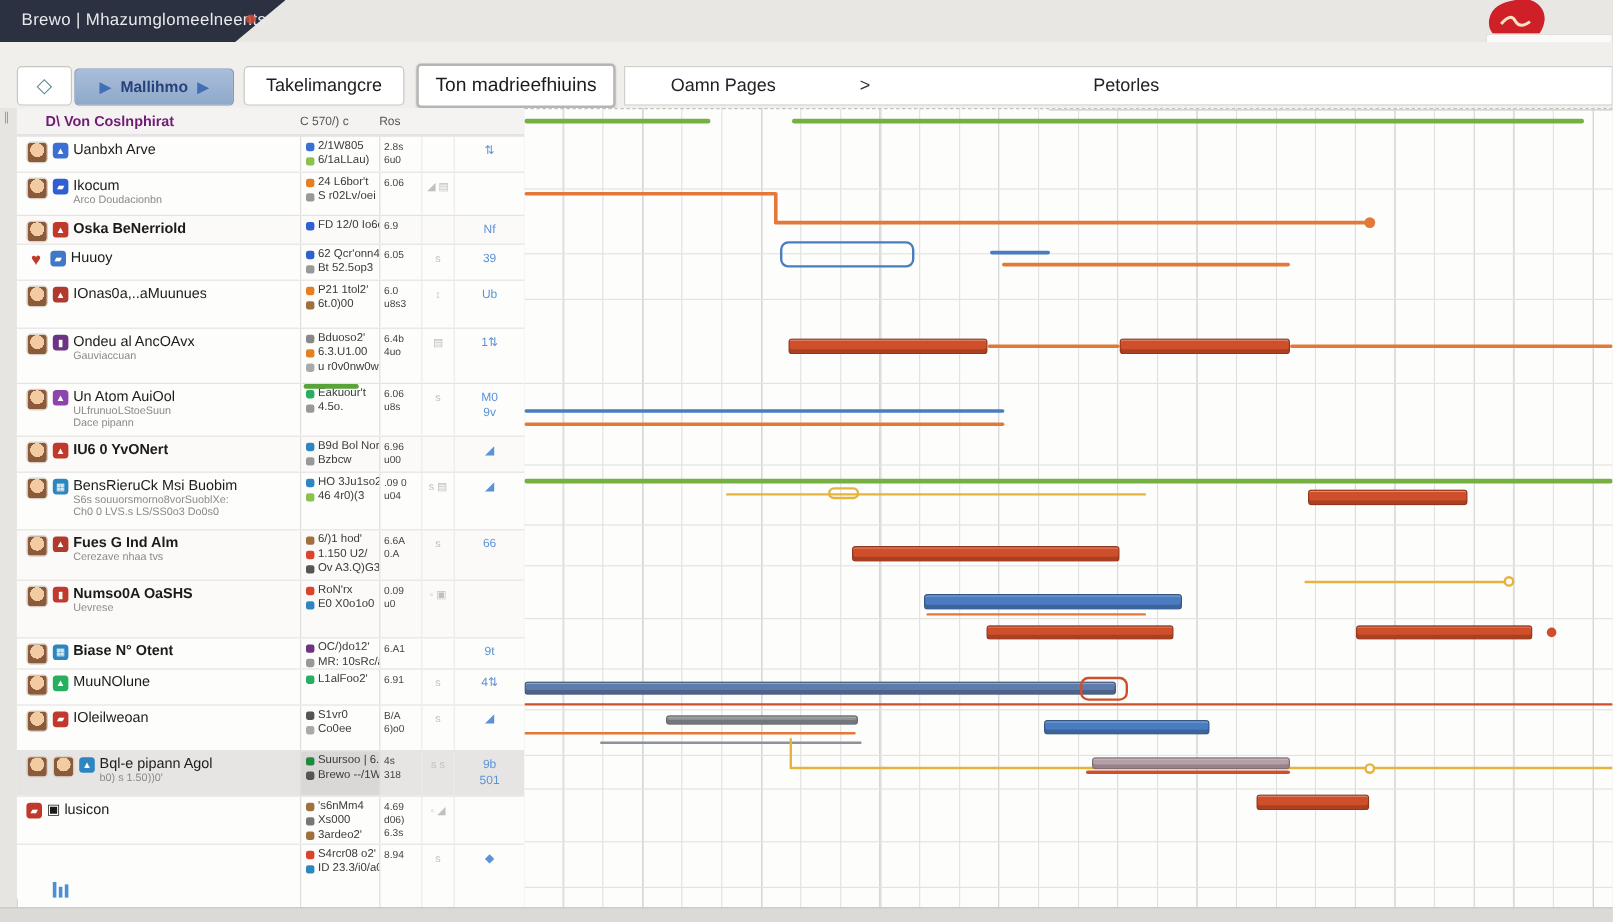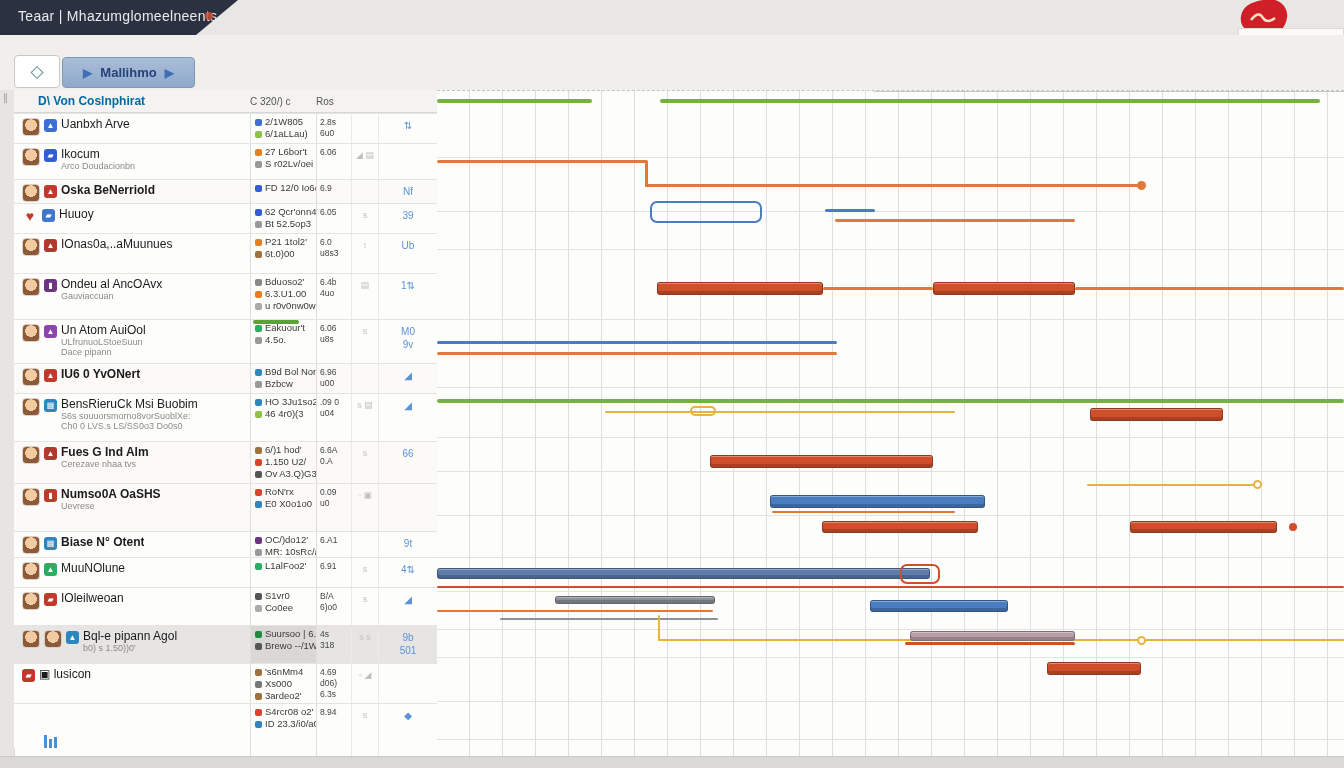--- a/index.html
+++ b/index.html
@@ -33,21 +33,21 @@
   .pg-right{position:absolute;left:390px;}
   
   .main{position:absolute;left:0;top:90px;width:1344px;height:666px;background:#fff;}
   .gutter{position:absolute;left:0;top:0;width:14px;height:666px;background:#e7e5e2;border-right:1px solid #d8d6d3;}
   .grip{position:absolute;left:3px;top:2px;color:#9a9894;font-size:10px;}
   
   .lpanel{position:absolute;left:14px;top:0;width:423px;height:666px;background:#fdfdfc;
           border-right:1px solid #c6c4c2;border-radius:0 0 0 10px;overflow:hidden;}
   .lp-header{height:22px;background:#f4f3f1;border-bottom:1px solid #d9d7d4;display:grid;
              grid-template-columns:236px 66px 35px 86px;align-items:center;font-size:12px;}
-  .lp-h1{font-weight:bold;padding-left:24px;color:#0369a1;white-space:nowrap;}
+  .lp-h1{font-weight:bold;padding-left:24px;color:#701a75;white-space:nowrap;}
   .lp-h2,.lp-h3{color:#555;font-size:10px;white-space:nowrap;}
   .task-row{display:grid;grid-template-columns:236px 66px 35px 27px 59px;border-top:1px solid #e6e4e2;
             box-sizing:border-box;overflow:hidden;}
   .task-row.grp{background:#fbfaf9;}
   .task-row.sel{background:#e6e5e4;}
   .c-main{display:flex;align-items:flex-start;padding:3px 0 0 8px;gap:4px;overflow:hidden;}
   .avatar{flex:none;width:16px;height:16px;border-radius:4px;margin-top:1px;
           background:radial-gradient(circle at 50% 38%,#f2cba2 45%,#8a5a3b 46%);border:1px solid #d9cfc4;}
   .avatar.heart{background:none;border:none;color:#c0392b;font-size:14px;line-height:16px;text-align:center;}
   .ticon{flex:none;width:13px;height:13px;border-radius:3px;margin-top:2px;color:#fff;font-size:8px;
@@ -90,50 +90,61 @@
   .watermark{position:absolute;right:22px;bottom:14px;background:rgba(190,190,190,.45);color:rgba(255,255,255,.92);
              font-size:34px;padding:8px 28px;border-radius:44px;letter-spacing:2px;}
 </style>
 </head>
 <body>
 
 <div class="app">
 
   <div class="topbar">
     <div class="apptab"></div>
-    <div class="apptitle">Teaar | Mhazumglomeelneents</div>
+    <div class="apptitle">Brewo | Mhazumglomeelneents</div>
     <div class="title-dot"></div>
     <div class="tr-icons">🏛︎ ⁄</div>
     <svg class="logo-blob" viewBox="0 0 52 42">
       <path d="M26 2 C40 -2 52 8 50 20 C48 32 38 40 26 38 C12 36 2 30 4 18 C6 8 14 4 26 2 Z" fill="#cf2027"></path>
       <path d="M14 22 q8 -10 12 -2 q4 6 12 0" stroke="#f4e2c4" stroke-width="2.5" fill="none"></path>
     </svg>
     <div class="mini-note">Vw vasthnce an7 us1 s</div>
   </div>
 
   <div class="toolbar">
     <div class="tb-btn btn-ico">
       <span>◇</span>
     </div>
     <div class="tb-btn btn-mall">
       <span class="arr">▶</span>
       <span>Mallihmo</span>
       <span class="arr">▶</span>
     </div>
+    <div class="tb-btn btn-take">
+      <span>Takelimangcre</span>
+    </div>
+    <div class="tb-btn btn-ton">
+      <span>Ton madrieefhiuins</span>
+    </div>
+    <div class="panel-pages">
+      <span class="pg-label">Oamn Pages</span>
+      <span class="pg-caret">&gt;</span>
+      <span class="pg-right">Petorles</span>
+    </div>
   </div>
 
   <div class="main">
     <div class="gutter">
       <div class="grip">∥</div>
     </div>
 
     <div class="lpanel">
       <div class="lp-header">
         <div class="lp-h1">D\  Von Coslnphirat</div>
-        <div class="lp-h2">C 320/) c</div>
+        <div class="lp-h2">C 570/) c</div>
         <div class="lp-h2">Ros</div>
         <div class="lp-h3"></div>
       </div>
       <div id="task-rows">
           <div class="task-row" style="height: 30px;">
             <div class="c-main">
               <div class="avatar"></div>
               <div class="ticon" style="background: rgb(59, 111, 212);">▲</div>
               <div class="tnames">
                 <div class="tname">Uanbxh Arve</div>
@@ -159,21 +170,21 @@
               <div class="avatar"></div>
               <div class="ticon" style="background: rgb(47, 95, 208);">▰</div>
               <div class="tnames">
                 <div class="tname">Ikocum</div>
                 <div class="tsub">Arco  Doudacionbn</div>
               </div>
             </div>
             <div class="c-mid">
               <div class="midline">
                 <div class="mdot" style="background: rgb(230, 126, 34);"></div>
-                <span>27 L6bor't</span>
+                <span>24 L6bor't</span>
               </div>
               <div class="midline">
                 <div class="mdot" style="background: rgb(153, 153, 153);"></div>
                 <span>S r02Lv/oei</span>
               </div>
             </div>
             <div class="c-3">6.06</div>
             <div class="c-4">◢
 ▤</div>
             <div class="c-5"></div>

